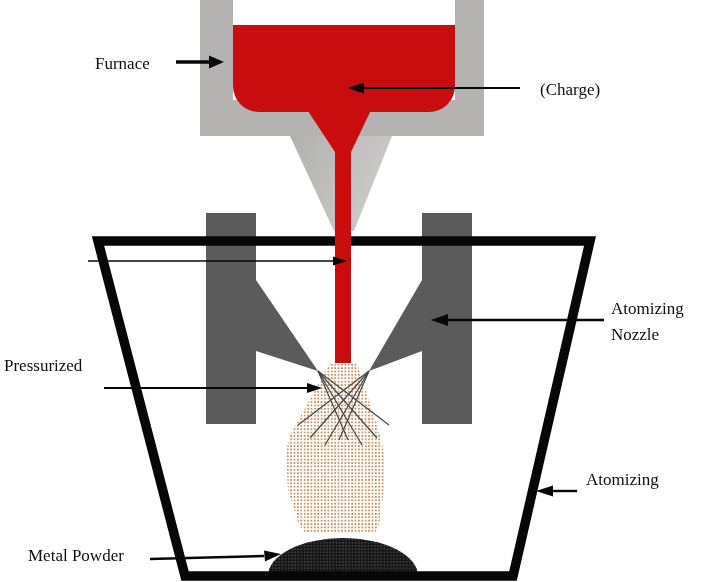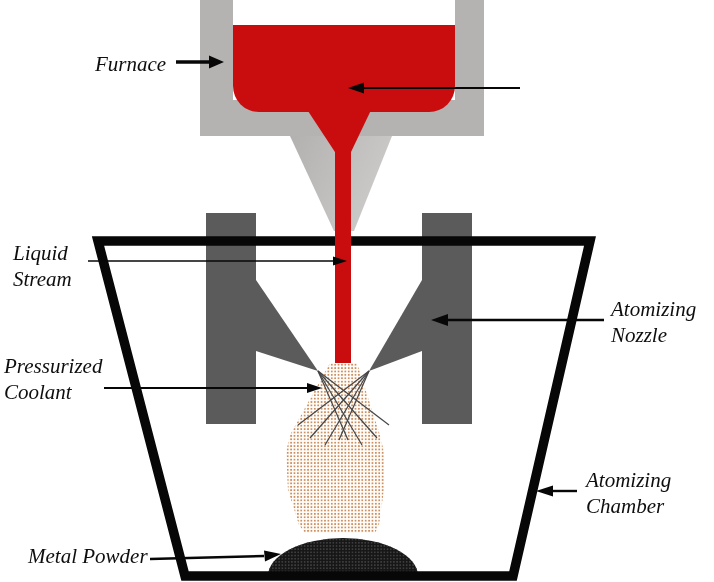--- a/index.html
+++ b/index.html
@@ -66,22 +66,22 @@
     background-color:var(--powder-dark);
     background-image:radial-gradient(var(--powder-dot) 0.8px, transparent 1.15px);
     background-size:3.2px 3.2px;
     clip-path:ellipse(50% 100% at 50% 100%);z-index:2;
   }
   
   .svg-chamber{left:0;top:0;z-index:5;}
   .svg-overlay{left:0;top:0;z-index:10;pointer-events:none;}
   
   .label{
-    position:absolute;z-index:11;font-size:21px;line-height:26px;
-    color:var(--text-black);white-space:nowrap;font-style:italic;
+    position:absolute;z-index:11;font-size:17px;line-height:26px;
+    color:var(--text-black);white-space:nowrap;
   }
   .label span{display:block;}
 </style>
 </head>
 <body>
 
 <div class="stage">
 
   <div class="abs wall-left"></div>
   <div class="abs wall-right"></div>
@@ -145,34 +145,29 @@
         <line x1="150" y1="559" x2="264" y2="556" stroke-width="2.4"></line>
         <polygon points="264,550.5 281,554 265,561.5" stroke="none"></polygon>
       </g>
     </g>
   </svg>
 
   <div class="label" style="left:95px;top:51px">
     <span>Furnace</span>
   </div>
   <div class="label" style="left:540px;top:77px">
-  </div>
-  <div class="label" style="left:13px;top:240px">
-    <span>Liquid</span>
-    <span>Stream</span>
+    <span>(Charge)</span>
   </div>
   <div class="label" style="left:611px;top:296px">
     <span>Atomizing</span>
     <span>Nozzle</span>
   </div>
   <div class="label" style="left:4px;top:353px">
     <span>Pressurized</span>
-    <span>Coolant</span>
   </div>
   <div class="label" style="left:586px;top:467px">
     <span>Atomizing</span>
-    <span>Chamber</span>
   </div>
   <div class="label" style="left:28px;top:543px">
     <span>Metal Powder</span>
   </div>
 
 </div>
 
 </body></html>

